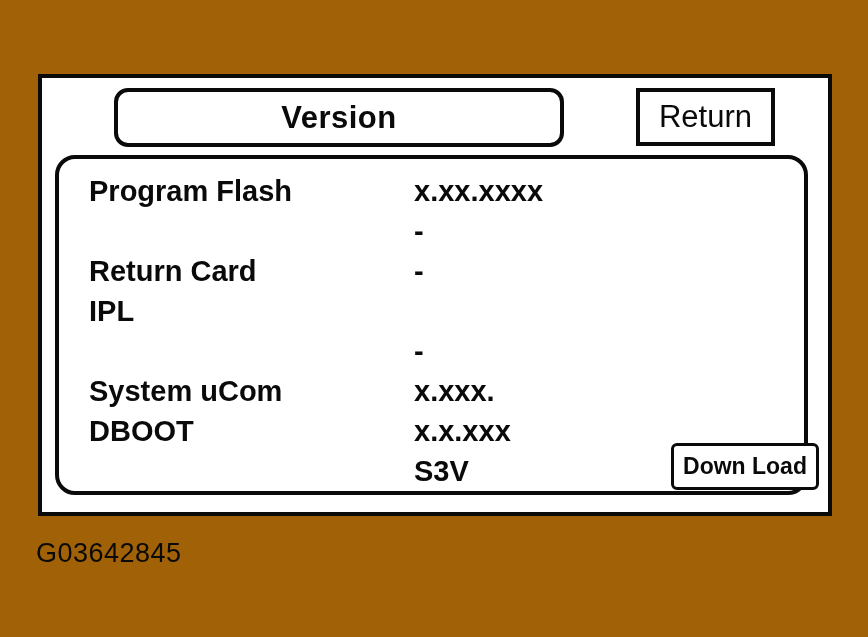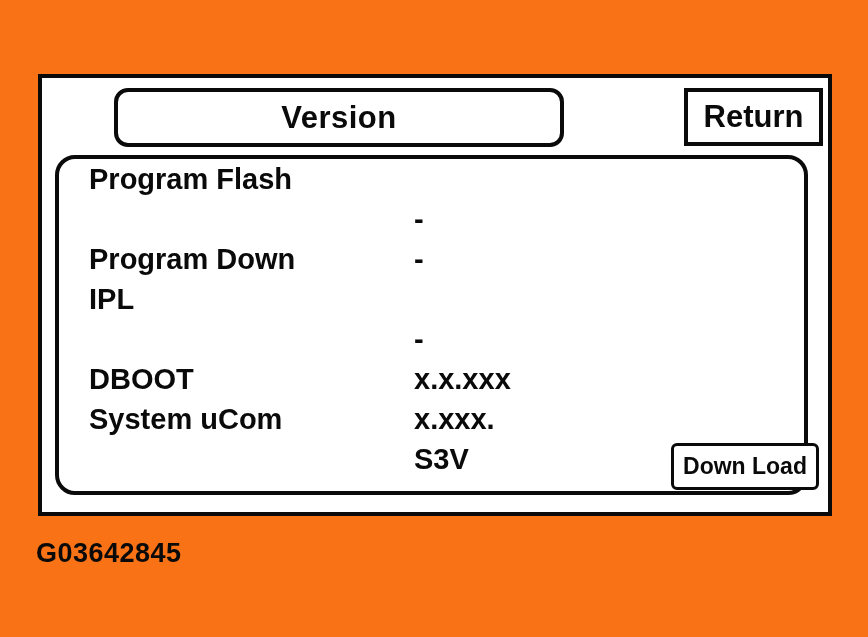--- a/index.html
+++ b/index.html
@@ -4,21 +4,21 @@
 <style>
   html, body {
     margin: 0;
     padding: 0;
     background: #ffffff;
   }
   .canvas {
     position: relative;
     width: 868px;
     height: 637px;
-    background: #f97316;
+    background: #a16207;
     font-family: "Liberation Sans", "DejaVu Sans", sans-serif;
     color: #0a0a0a;
     overflow: hidden;
   }
   
   .screen {
     position: absolute;
     left: 38px;
     top: 74px;
     width: 786px;
@@ -47,33 +47,33 @@
     position: absolute;
     left: 594px;
     top: 10px;
     width: 131px;
     height: 50px;
     border: 4px solid #0a0a0a;
     display: flex;
     align-items: center;
     justify-content: center;
     font-size: 31px;
-    font-weight: bold;
-    margin-left: 48px;
+    font-weight: normal;
   }
   
   .list-panel {
     position: absolute;
     left: 13px;
     top: 77px;
     width: 753px;
     height: 340px;
     border: 4px solid #0a0a0a;
     border-radius: 20px;
     box-sizing: border-box;
+    padding-top: 12px;
   }
   .row {
     position: relative;
     height: 40px;
     line-height: 40px;
     font-size: 29px;
     font-weight: bold;
     white-space: nowrap;
   }
   .row .label {
@@ -100,66 +100,67 @@
     font-weight: bold;
     white-space: nowrap;
     background: #ffffff;
   }
   
   .figure-id {
     position: absolute;
     left: 36px;
     top: 538px;
     font-size: 27px;
-    font-weight: bold;
+    font-weight: normal;
     letter-spacing: 0.5px;
   }
 </style>
 </head>
 <body>
 
 <div class="canvas">
 
   <div class="screen">
 
     <div class="version-plate">Version</div>
 
     <div class="return-btn">Return</div>
 
     <div class="list-panel">
 
       <div class="row">
         <span class="label">Program Flash</span>
+        <span class="value">x.xx.xxxx</span>
       </div>
 
       <div class="row">
         <span class="value">-</span>
       </div>
 
       <div class="row">
-        <span class="label">Program Down</span>
+        <span class="label">Return Card</span>
         <span class="value">-</span>
       </div>
 
       <div class="row">
         <span class="label">IPL</span>
       </div>
 
       <div class="row">
         <span class="value">-</span>
       </div>
 
       <div class="row">
-        <span class="label">DBOOT</span>
-        <span class="value">x.x.xxx</span>
+        <span class="label">System uCom</span>
+        <span class="value">x.xxx.</span>
       </div>
 
       <div class="row">
-        <span class="label">System uCom</span>
-        <span class="value">x.xxx.</span>
+        <span class="label">DBOOT</span>
+        <span class="value">x.x.xxx</span>
       </div>
 
       <div class="row">
         <span class="value">S3V</span>
       </div>
 
       <div class="download-btn">Down Load</div>
 
     </div>
   </div>

